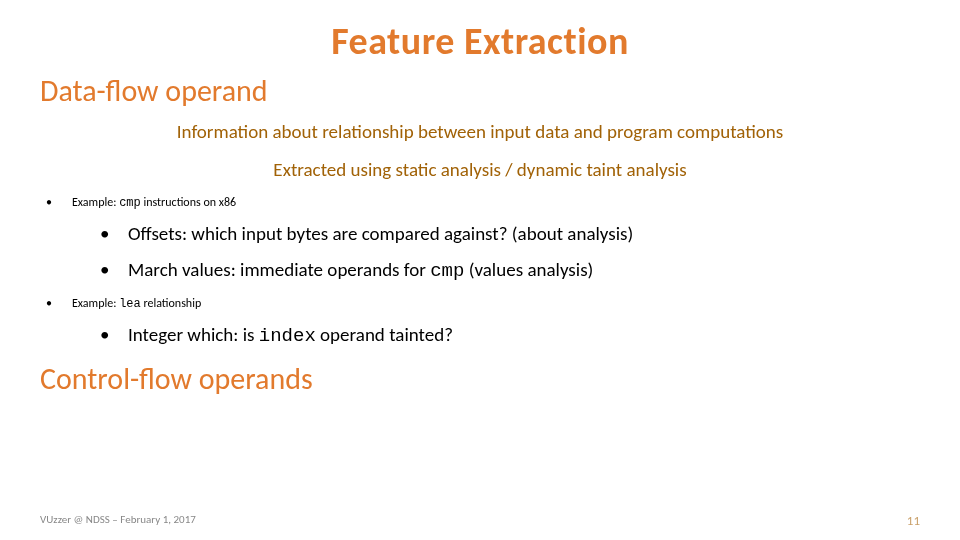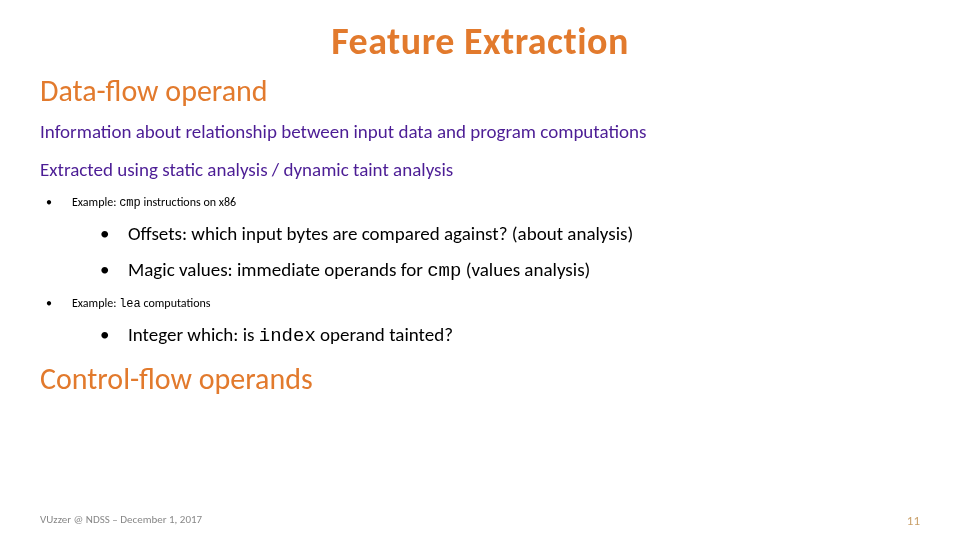--- a/index.html
+++ b/index.html
@@ -20,23 +20,24 @@
       letter-spacing: 0.5px;
     }
     .heading {
       color: #e27a2d;
       font-size: 30px;
       font-weight: 300;
       margin-bottom: 10px;
     }
     .body-text {
       font-size: 19px;
-      color: #4c1d95;
+      color: #a16207;
       margin-bottom: 12px;
       line-height: 1.35;
+      text-align: center;
     }
     .bullet-l1 {
       font-size: 12px;
       margin-left: 6px;
       margin-bottom: 10px;
       line-height: 1.35;
     }
     .bullet-l1::before {
       content: "•";
       display: inline-block;
@@ -73,24 +74,24 @@
 
 <div class="heading">Data-flow operand</div>
 
 <div class="body-text">Information about relationship between input data and program computations</div>
 <div class="body-text">Extracted using static analysis / dynamic taint analysis</div>
 
 <div class="bullet-l1"><span>Example: </span><span class="code">cmp</span><span> instructions on x86</span></div>
 
 <div class="bullet-l2"><span>Offsets: which input bytes are compared against? (about analysis)</span></div>
 
-<div class="bullet-l2"><span>Magic values: immediate operands for </span><span class="code">cmp</span><span> (values analysis)</span></div>
+<div class="bullet-l2"><span>March values: immediate operands for </span><span class="code">cmp</span><span> (values analysis)</span></div>
 
-<div class="bullet-l1"><span>Example: </span><span class="code">lea</span><span> computations</span></div>
+<div class="bullet-l1"><span>Example: </span><span class="code">lea</span><span> relationship</span></div>
 
 <div class="bullet-l2"><span>Integer which: is </span><span class="code">index</span><span> operand tainted?</span></div>
 
 <div class="heading" style="margin-top:6px;">Control-flow operands</div>
 
 <div class="footer">
-  <span>VUzzer @ NDSS – December 1, 2017</span>
+  <span>VUzzer @ NDSS – February 1, 2017</span>
   <span class="pagenum">11</span>
 </div>
 
 </body></html>

